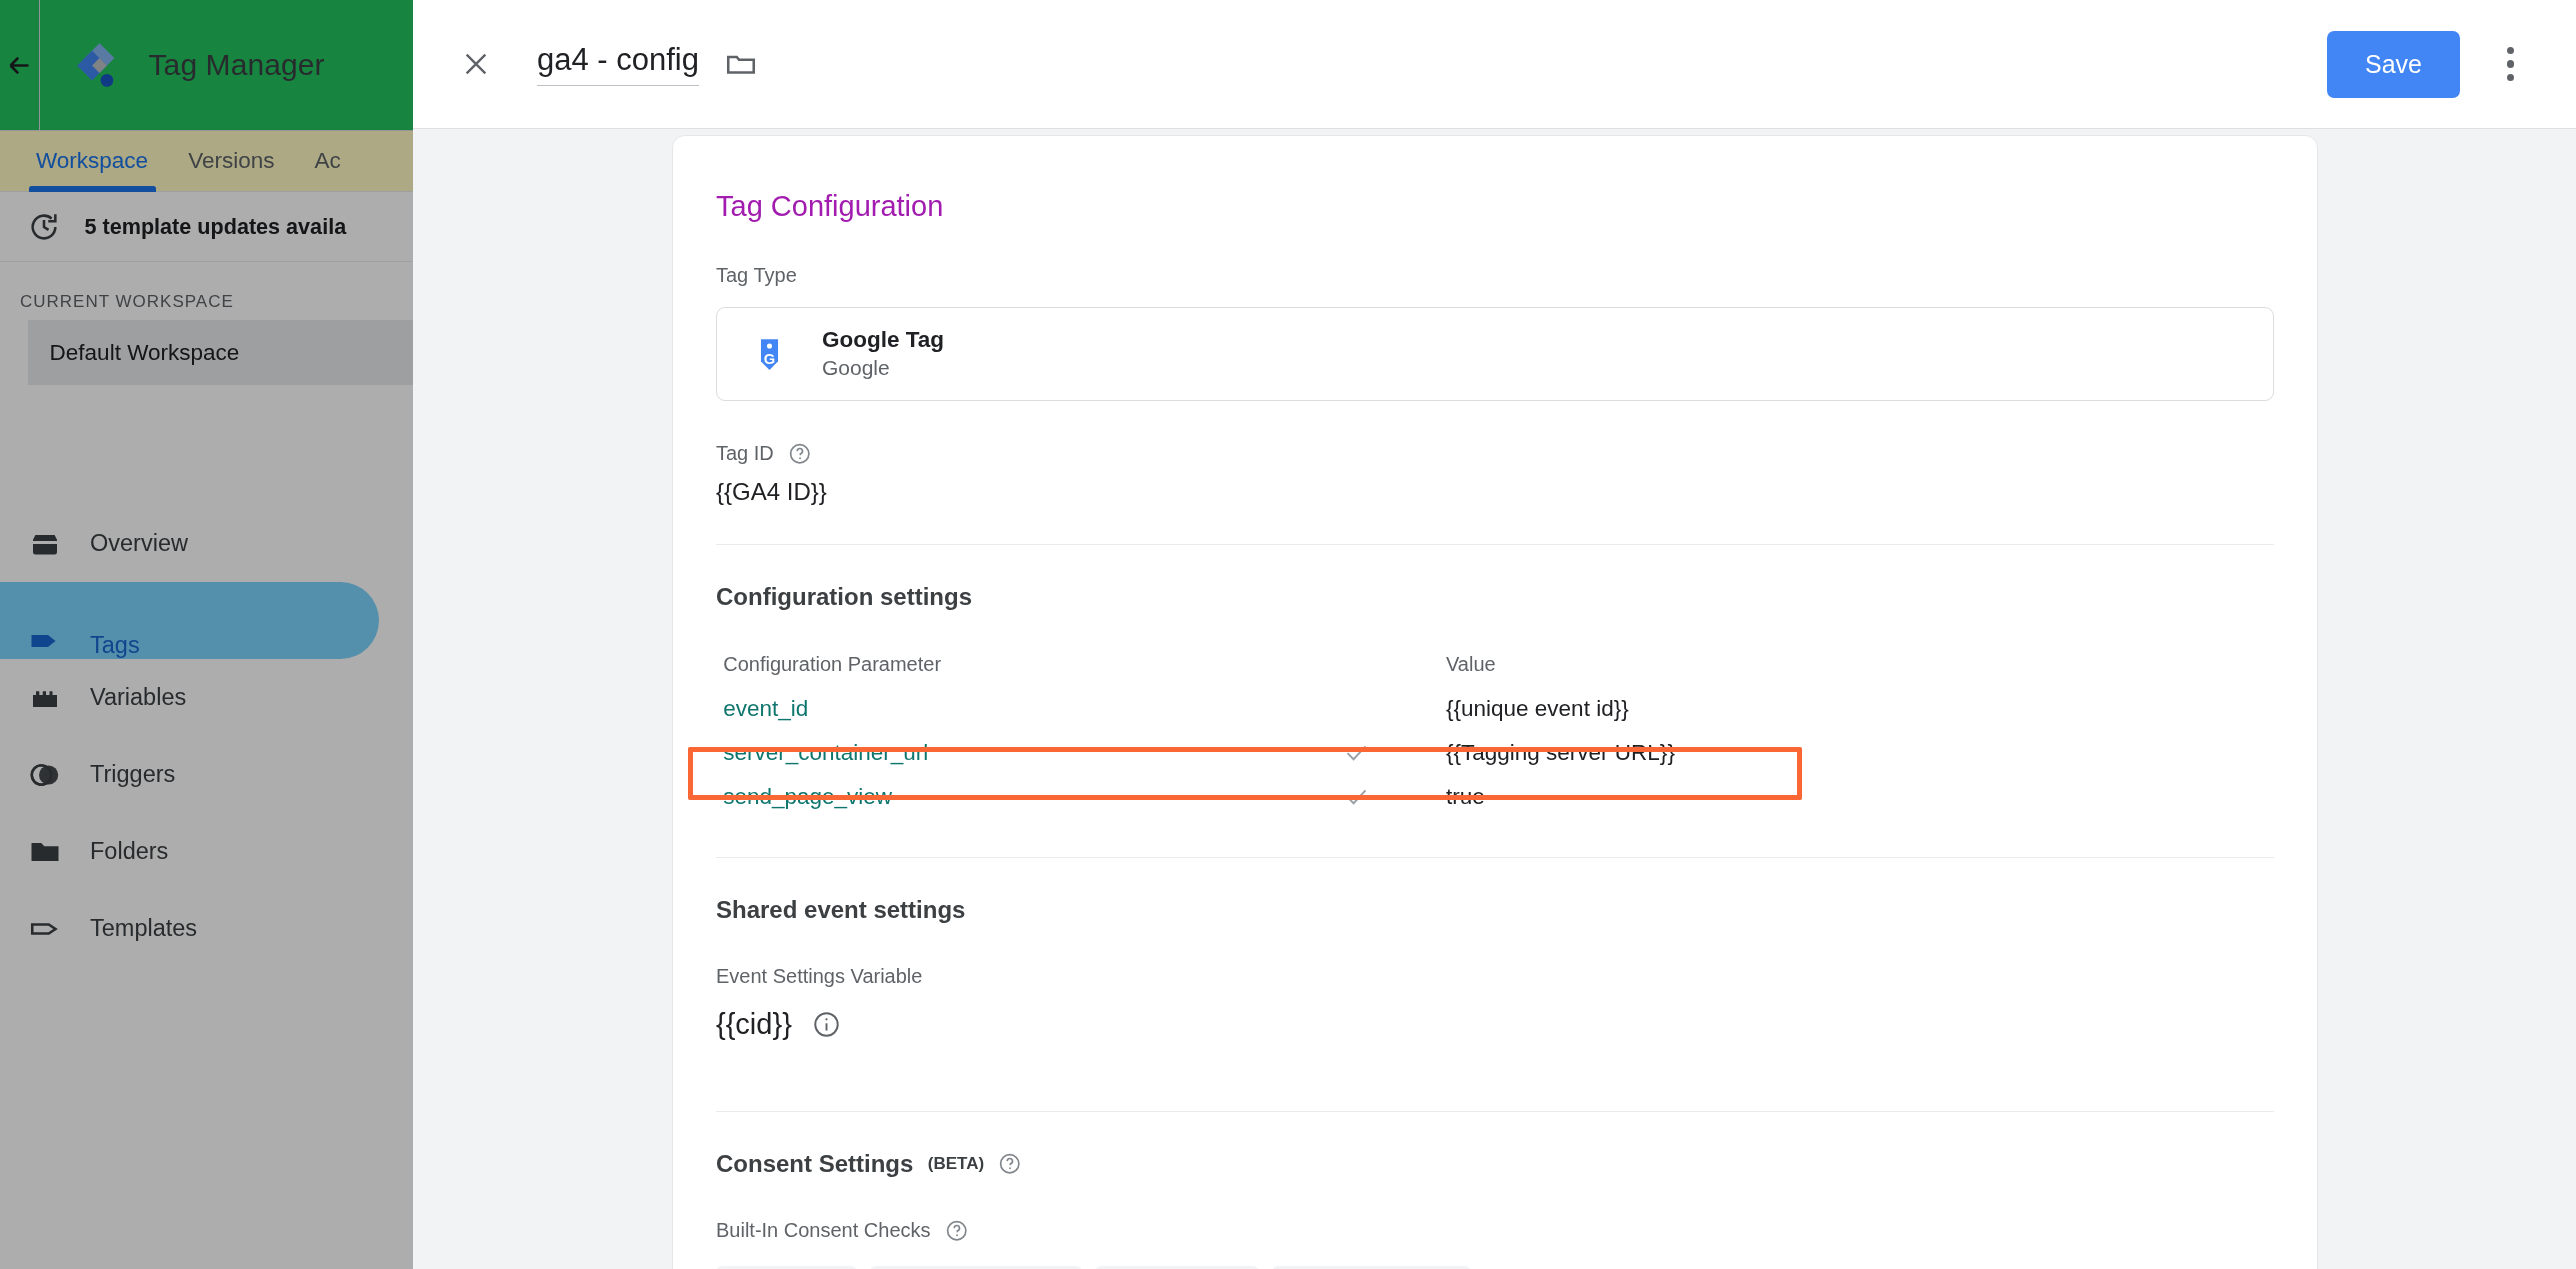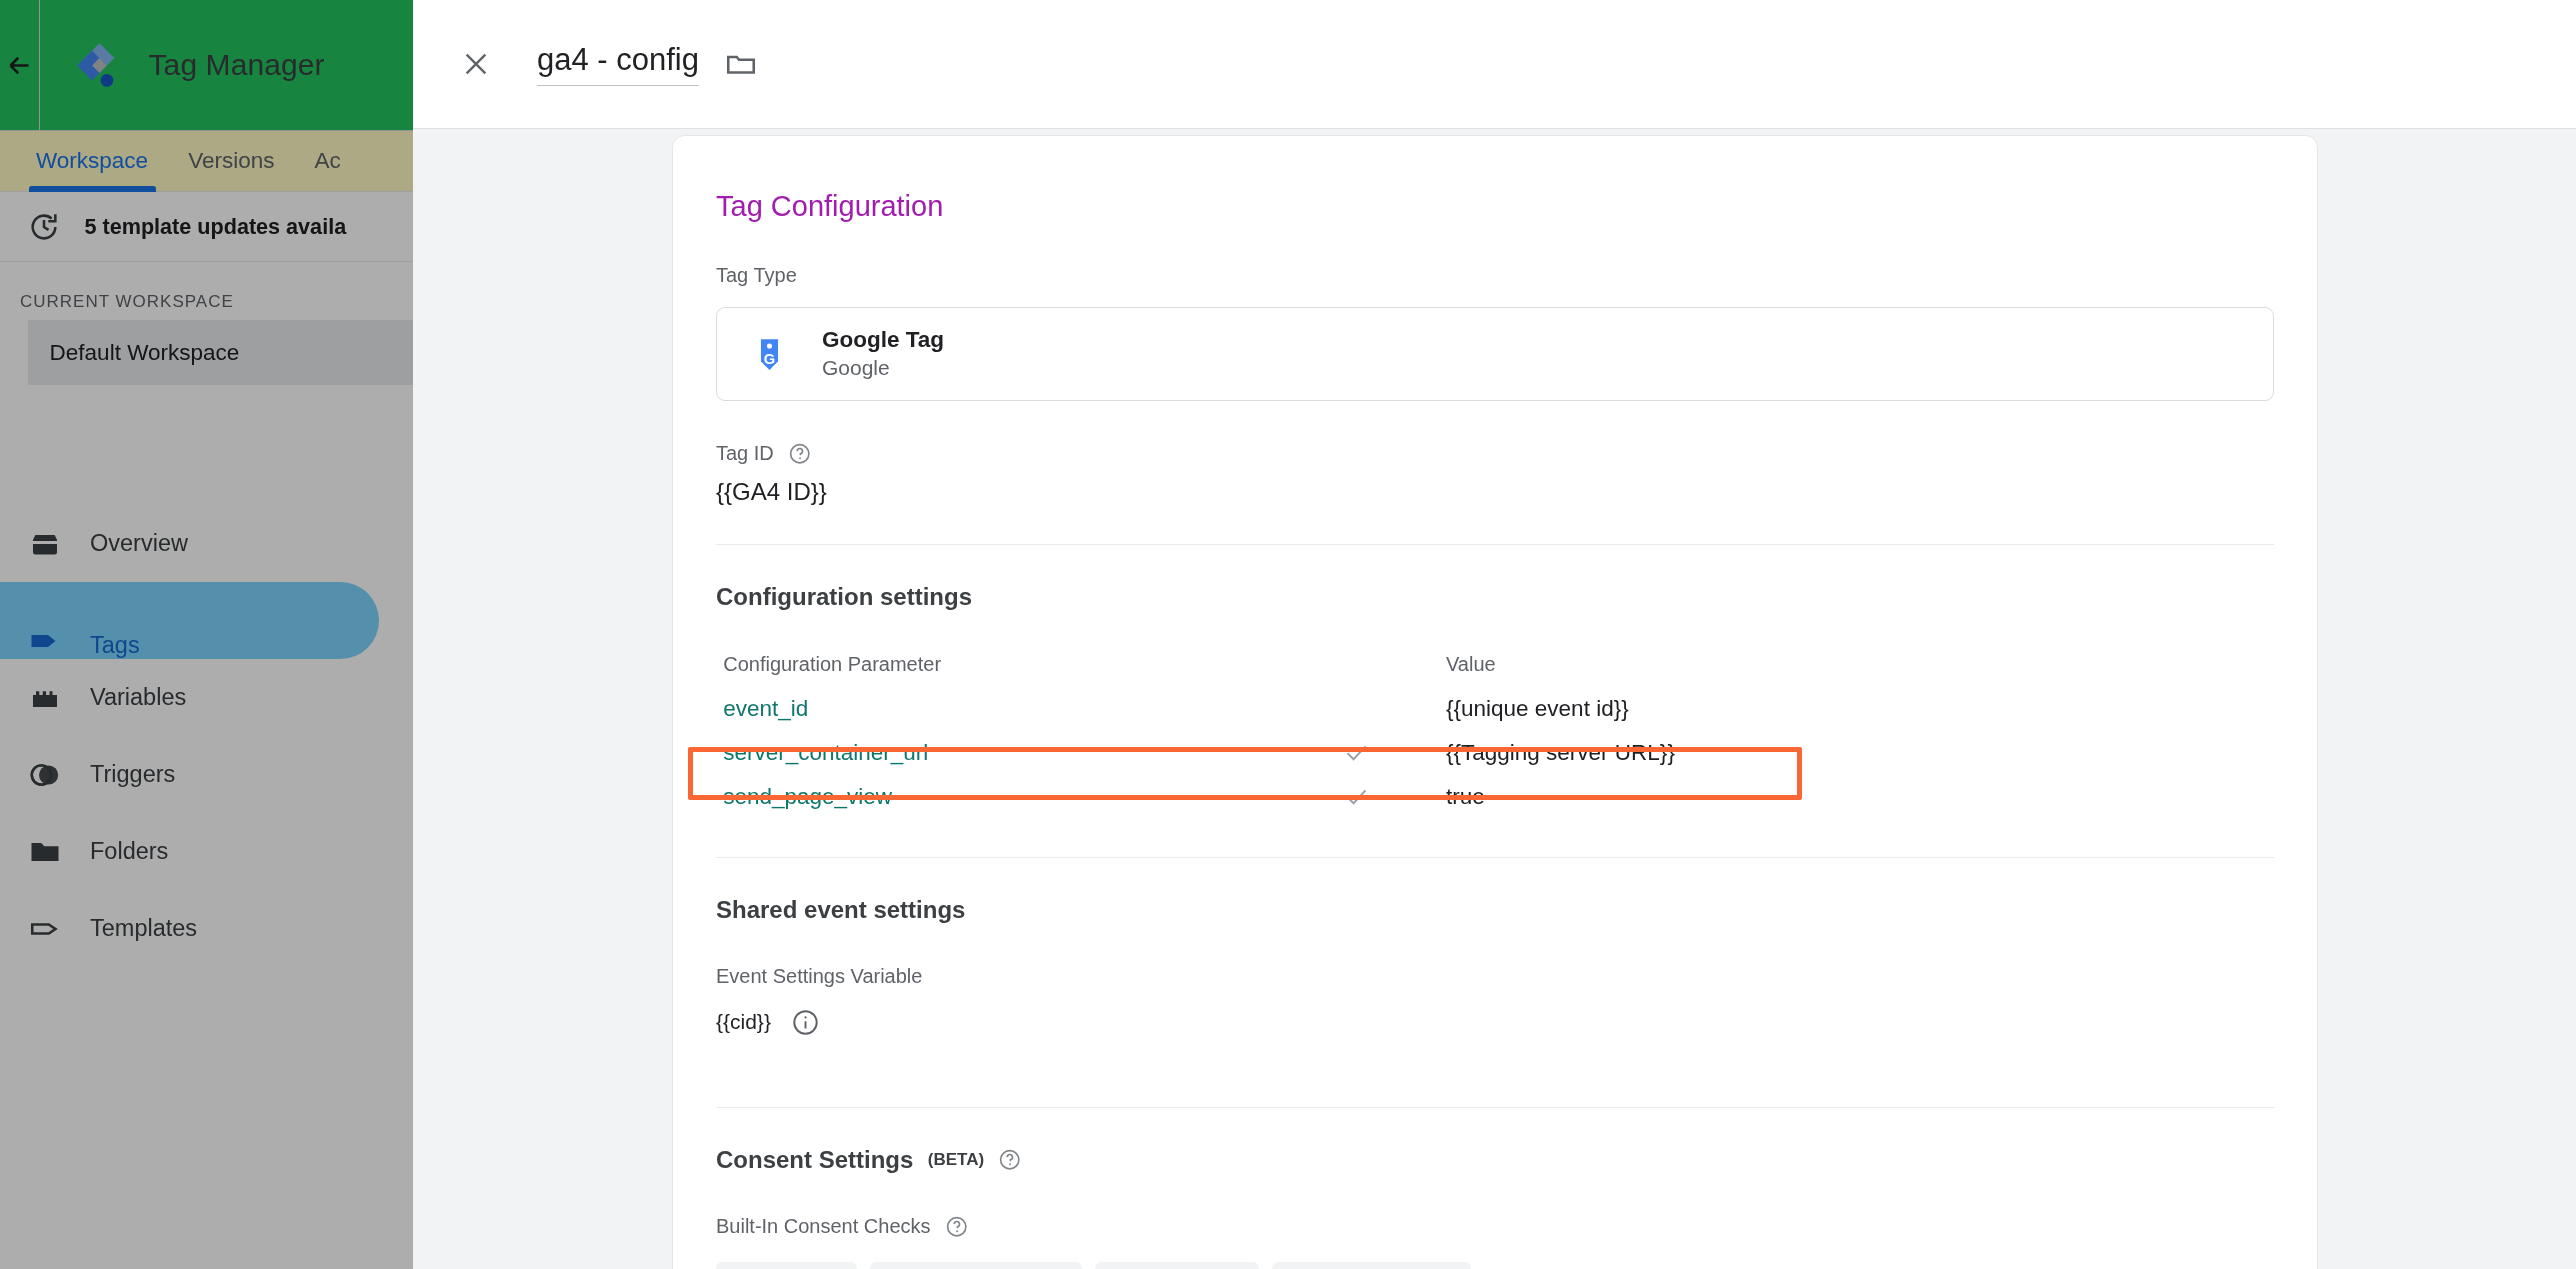--- a/index.html
+++ b/index.html
@@ -152,21 +152,21 @@
   .pcol-val { font-size: 22.5px; color: #202124; }
   .ptr.header .pcol-name, .ptr.header .pcol-val { font-size: 20px; color: #5f6368; }
   .check { width: 27px; height: 27px; color:#9aa0a6; }
 
   .hl-box {
     position: absolute; left: 15.3px; top: 611px; width: 1114px; height: 53px;
     border: 5.4px solid #fa6634; border-radius: 1.8px; pointer-events: none;
   }
 
   .esv-row { display:flex; align-items:center; gap: 20px; margin-top: 20px; }
-  .esv-val { font-size: 21px; color: #202124; }
+  .esv-val { font-size: 29px; color: #202124; }
 
   .beta { font-size: 17px; vertical-align: super; color:#3c4043; font-weight: bold; }
 
   .chips { display: flex; gap: 12.6px; margin-top: 23.5px; }
   .chip {
     background: #f1f3f4; border-radius: 6.3px; height: 45px; padding: 0 18px;
     display:flex; align-items:center; font-size: 21px; color: #3c4043;
   }
 </style>
 </head>
@@ -273,20 +273,28 @@
       <div class="close-btn">
         <svg viewBox="0 0 24 24" fill="none" stroke="currentColor" stroke-width="1.8">
             <path d="M5 5l14 14M19 5L5 19"></path>
           </svg>
       </div>
       <div class="title-wrap">
         <span class="tag-title">ga4 - config</span>
         <svg class="folder-ico" viewBox="0 0 24 24" fill="none" stroke="currentColor" stroke-width="1.8">
             <path d="M3 7h6l1.6 2H21v9H3z"></path>
           </svg>
+      </div>
+      <div class="hdr-right">
+        <button class="save-btn">Save</button>
+        <div class="kebab">
+            <i></i>
+            <i></i>
+            <i></i>
+          </div>
       </div>
     </div>
 
     <div class="card">
 
       <div class="card-title">Tag Configuration</div>
 
       <div class="field-label">Tag Type</div>
       <div class="tagtype-box">
         <svg class="gtag-ico" viewBox="0 0 24 24">

